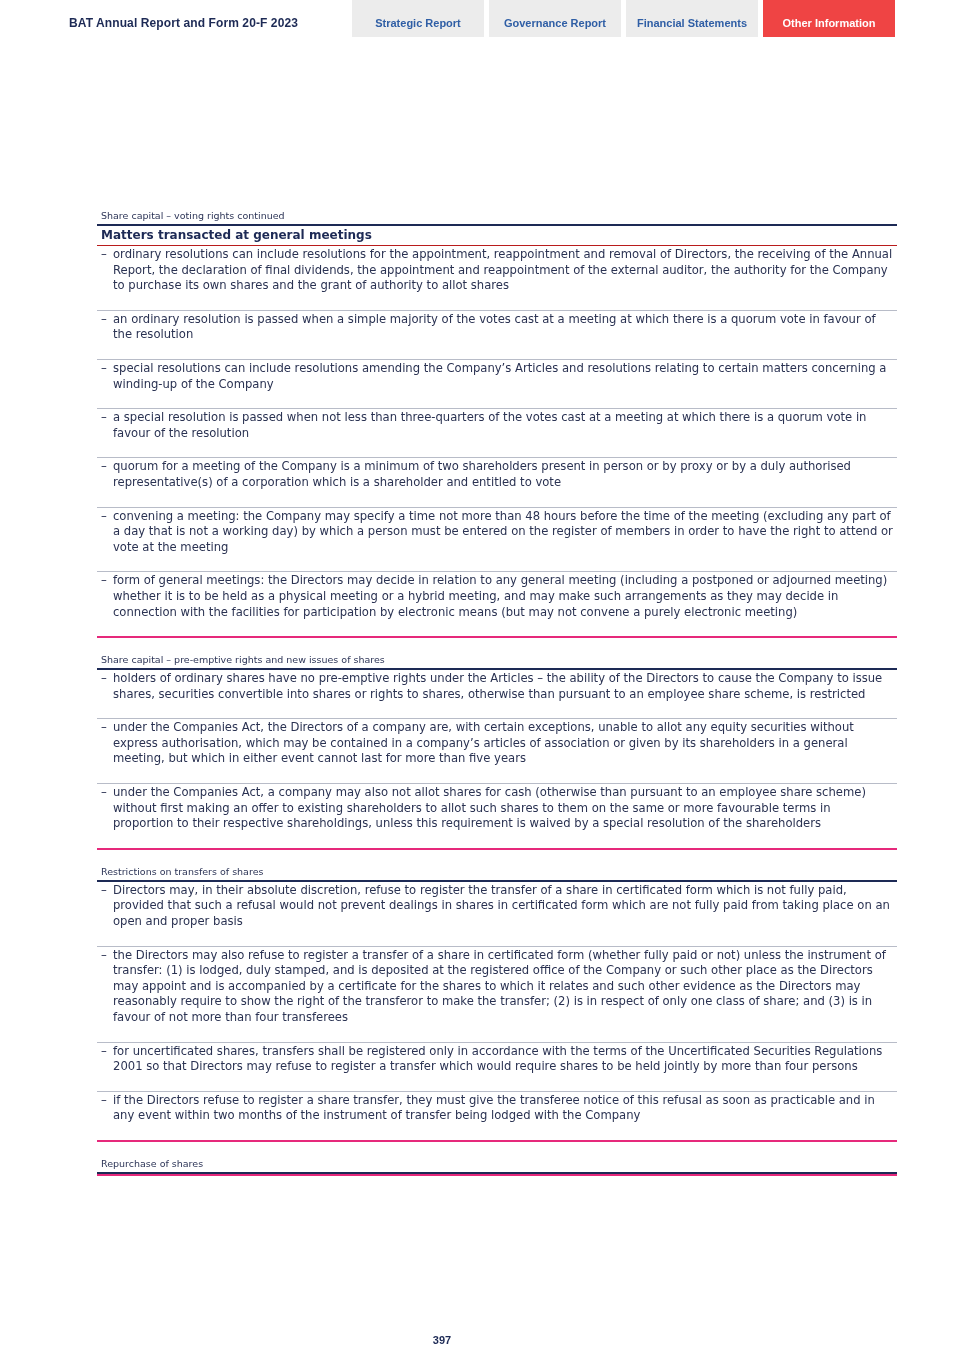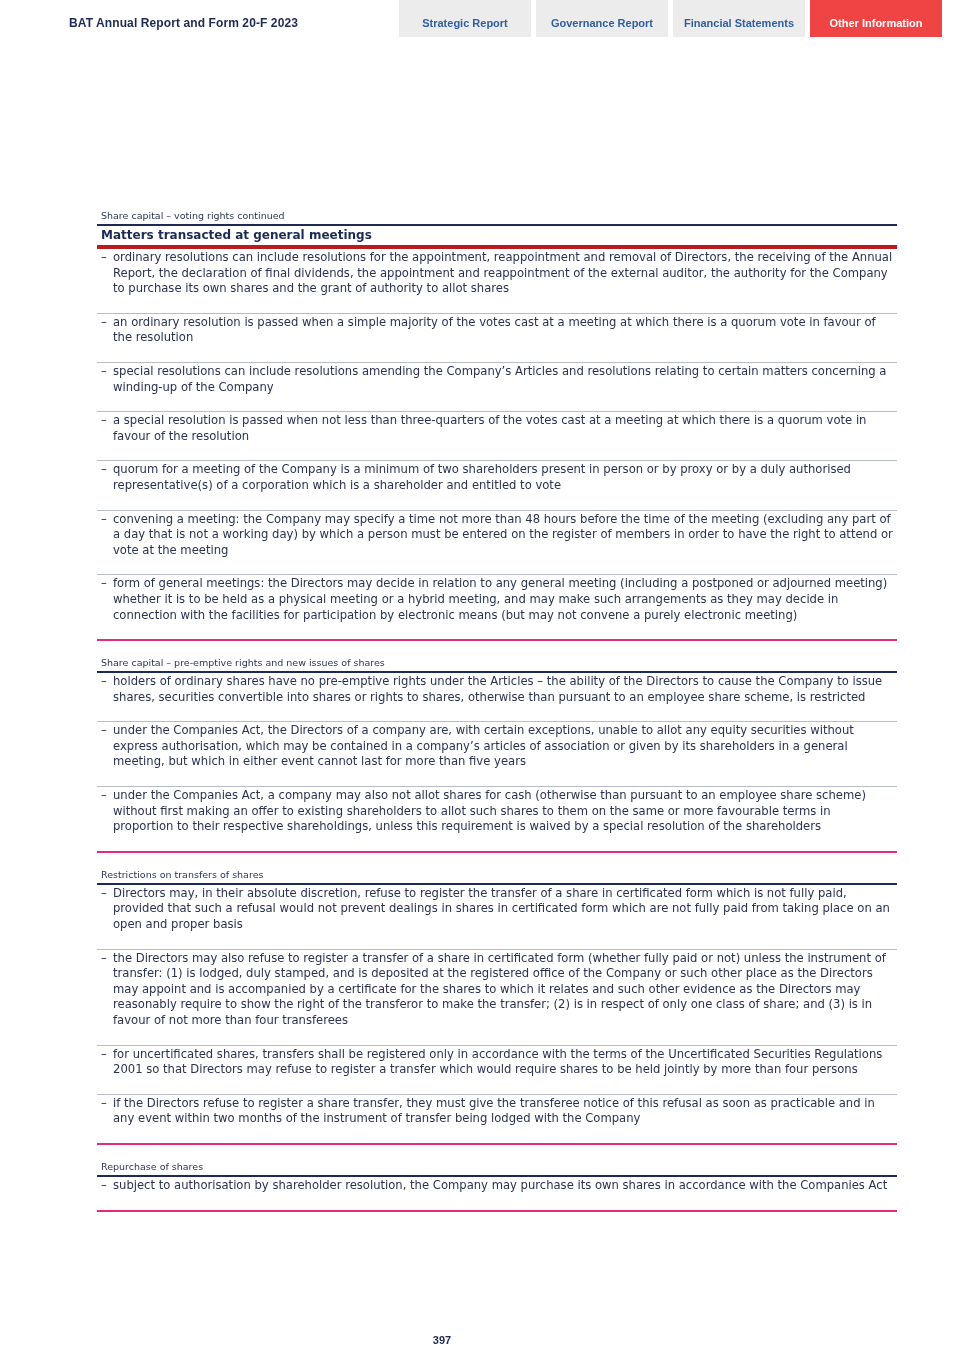--- a/index.html
+++ b/index.html
@@ -1,25 +1,25 @@
 <!DOCTYPE html>
 <html><head>
   <meta charset="utf-8">
   <style>
     html, body { margin: 0; padding: 0; background: #ffffff; }
     body { width: 966px; height: 1365px; position: relative; font-family: "DejaVu Sans", sans-serif; color: #1f2a4d; overflow: hidden; }
     .header-title { position: absolute; left: 69px; top: 16px; font-family: "Liberation Sans", sans-serif; font-weight: bold; font-size: 12px; color: #1d2a55; letter-spacing: 0.1px; }
-    .tabs { position: absolute; top: 0; left: 352px; display: flex; gap: 5px; margin-left: 47px; }
+    .tabs { position: absolute; top: 0; left: 352px; display: flex; gap: 5px; }
     .tab { width: 132px; height: 37px; background: #ececec; color: #2f5ea5; font-family: "Liberation Sans", sans-serif; font-weight: bold; font-size: 11px; display: flex; align-items: flex-end; justify-content: center; padding-bottom: 8px; box-sizing: border-box; cursor: pointer; }
     .tab.active { background: #ef4444; color: #ffffff; }
     .content { position: absolute; left: 69px; top: 209px; width: 828px; }
     .section { margin-bottom: 15px; margin-left: 28px; }
     .section-label { font-size: 9.5px; color: #2d3557; padding: 0 0 2px 4px; line-height: 13px; }
     .section-body { border-top: 2px solid #1d2a55; border-bottom: 2px solid #e6297b; }
-    .section-heading { font-weight: bold; font-size: 12px; color: #1d2a55; padding: 2px 4px 2px 4px; line-height: 15px; border-bottom: 4px solid #b91c1c; }
+    .section-heading { font-weight: bold; font-size: 12px; color: #1d2a55; padding: 2px 4px 2px 4px; line-height: 15px; border-bottom: 1px solid #b91c1c; }
     .item { font-size: 11.6px; line-height: 15.6px; color: #2a3252; padding: 1px 4px 16px 16px; text-indent: -12px; border-bottom: 1px solid #b8bcc8; }
     .item:last-child { border-bottom: none; }
     .item .dash { display: inline-block; width: 12px; text-indent: 0; }
     .page-number { position: absolute; top: 1334px; left: 0; width: 884px; text-align: center; font-family: "Liberation Sans", sans-serif; font-weight: bold; font-size: 11px; color: #1d2a55; }
   </style>
 </head>
 <body>
 
 <div class="header-title">BAT Annual Report and Form 20-F 2023</div>
 
@@ -61,19 +61,18 @@
       <div class="item"><span class="dash">–</span><span>Directors may, in their absolute discretion, refuse to register the transfer of a share in certificated form which is not fully paid, provided that such a refusal would not prevent dealings in shares in certificated form which are not fully paid from taking place on an open and proper basis</span></div>
       <div class="item"><span class="dash">–</span><span>the Directors may also refuse to register a transfer of a share in certificated form (whether fully paid or not) unless the instrument of transfer: (1) is lodged, duly stamped, and is deposited at the registered office of the Company or such other place as the Directors may appoint and is accompanied by a certificate for the shares to which it relates and such other evidence as the Directors may reasonably require to show the right of the transferor to make the transfer; (2) is in respect of only one class of share; and (3) is in favour of not more than four transferees</span></div>
       <div class="item"><span class="dash">–</span><span>for uncertificated shares, transfers shall be registered only in accordance with the terms of the Uncertificated Securities Regulations 2001 so that Directors may refuse to register a transfer which would require shares to be held jointly by more than four persons</span></div>
       <div class="item"><span class="dash">–</span><span>if the Directors refuse to register a share transfer, they must give the transferee notice of this refusal as soon as practicable and in any event within two months of the instrument of transfer being lodged with the Company</span></div>
     </div>
   </section>
 
   <section class="section">
     <div class="section-label">Repurchase of shares</div>
     <div class="section-body">
-      <div class="item"><span class="dash">–</span><span>subject to authorisation by shareholder resolution, the Company may purchase its own shares in accordance with the Companies Act</span></div>
     </div>
   </section>
 
 </main>
 
 <div class="page-number">397</div>
 
 </body></html>

